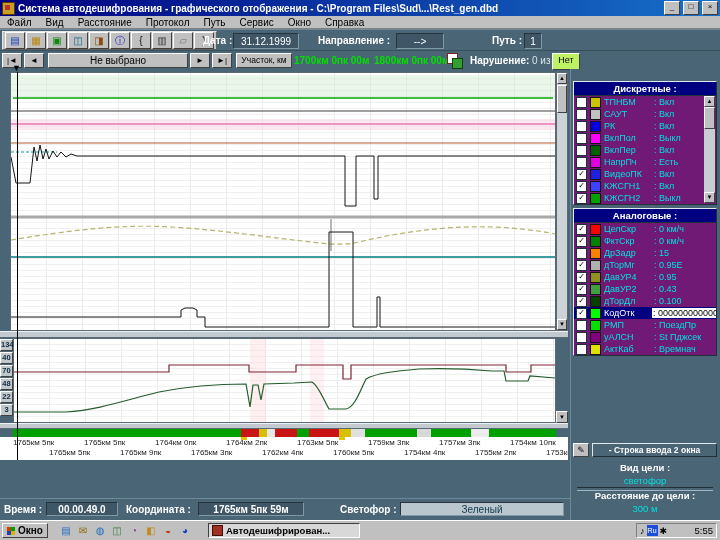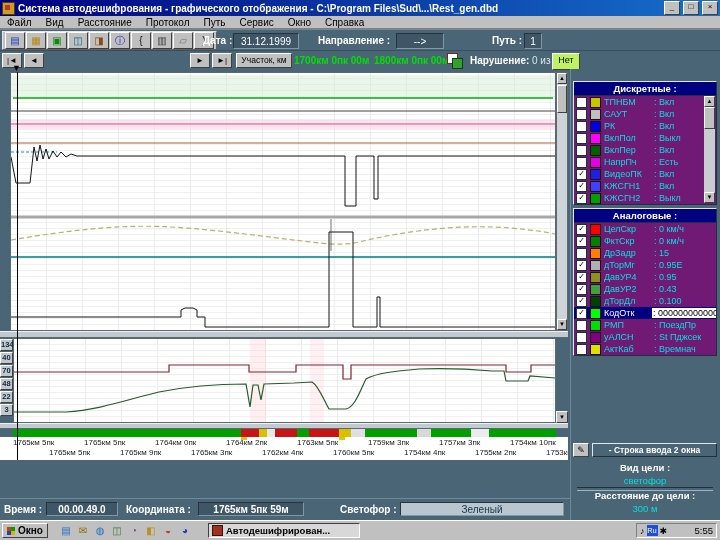--- a/index.html
+++ b/index.html
@@ -196,20 +196,21 @@
     <span class="tb-field" style="left:233px;width:64px">31.12.1999</span>
     <span class="tb-label" style="left:318px">Направление :</span>
     <span class="tb-field" style="left:396px;width:46px">--&gt;</span>
     <span class="tb-label" style="left:492px">Путь :</span>
     <span class="tb-field" style="left:524px;width:16px">1</span>
   </div>
 
   <div id="toolbar2">
     <span class="nav-btn" style="left:2px;width:20px">|◄</span>
     <span class="nav-btn" style="left:24px;width:20px">◄</span>
+    <span id="combo-selection">Не выбрано</span>
     <span class="nav-btn" style="left:190px;width:20px">►</span>
     <span class="nav-btn" style="left:212px;width:20px">►|</span>
     <span id="section-btn">Участок, км</span>
     <span class="range-text" style="left:294px">1700км 0пк 00м</span>
     <span class="range-text" style="left:374px">1800км 0пк 00м</span>
     <span id="violation-icon">
         <i class="sq1"></i>
         <i class="sq2"></i>
       </span>
     <span id="violation-label">Нарушение:</span>

